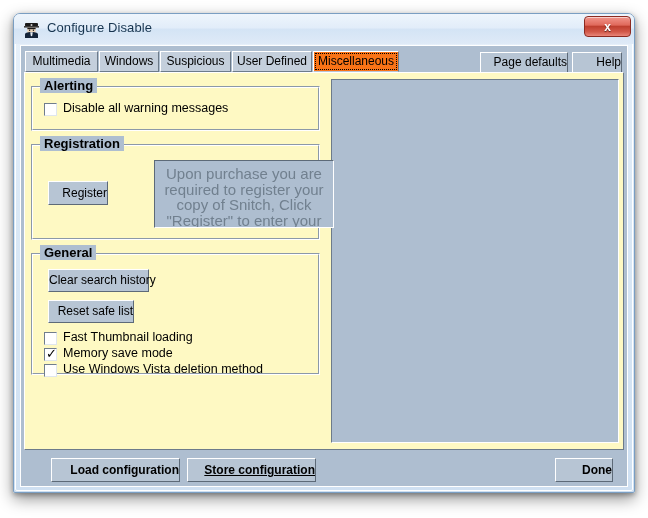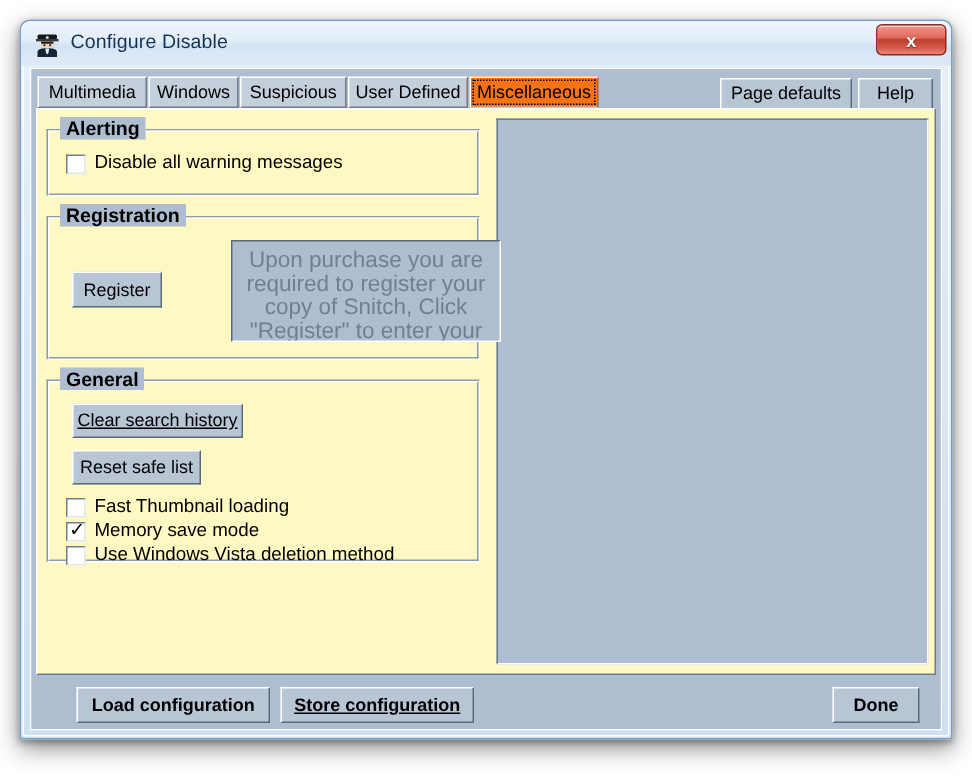--- a/index.html
+++ b/index.html
@@ -116,21 +116,21 @@
   .btn {
     background: #b7c5d4;
     border-top: 1px solid #ffffff;
     border-left: 1px solid #ffffff;
     border-right: 1px solid #5d6a78;
     border-bottom: 1px solid #5d6a78;
     box-sizing: border-box;
     font-family: "Liberation Sans", sans-serif;
     font-size: 12px;
     color: #000000;
-    text-align: center;
+    text-align: right;
     cursor: pointer;
     padding: 0;
     white-space: nowrap;
   }
   .btn.disabled { color: #8693a3; text-shadow: 1px 1px 0 #e6ecf3; cursor: default; }
   .btn.bold { font-weight: bold; }
 
   #btn-page-defaults { position: absolute; right: 59px; top: 6px; width: 88px; height: 21px; line-height:19px;}
   #btn-help          { position: absolute; right: 5px;  top: 6px; width: 50px; height: 21px; line-height:19px;}
 
@@ -287,21 +287,21 @@
         <div class="group" style="left:6px; top:71px; width:289px; height:96px;">
           <div class="group-inner"></div>
           <div class="group-title">Registration</div>
           <button class="btn" style="position:absolute; left:16px; top:36px; width:60px; height:24px; line-height:22px;">Register</button>
           <div id="reg-text">Upon purchase you are required to register your copy of Snitch, Click "Register" to enter your serial number.</div>
         </div>
 
         <div class="group" style="left:6px; top:180px; width:289px; height:122px;">
           <div class="group-inner"></div>
           <div class="group-title">General</div>
-          <button class="btn" style="position:absolute; left:16px; top:15px; width:114px; height:23px; line-height:21px;text-decoration:underline;">Clear search history</button>
+          <button class="btn" style="position:absolute; left:16px; top:15px; width:101px; height:23px; line-height:21px;">Clear search history</button>
           <button class="btn" style="position:absolute; left:16px; top:46px; width:86px; height:23px; line-height:21px;">Reset safe list</button>
 
           <div class="cbrow" style="left:12px; top:78px;">
             <span class="cbox"></span>
             <span class="cblabel">Fast Thumbnail loading</span>
           </div>
           <div class="cbrow" style="left:12px; top:94px;">
             <span class="cbox">
                 <span class="tick">✓</span>
               </span>

